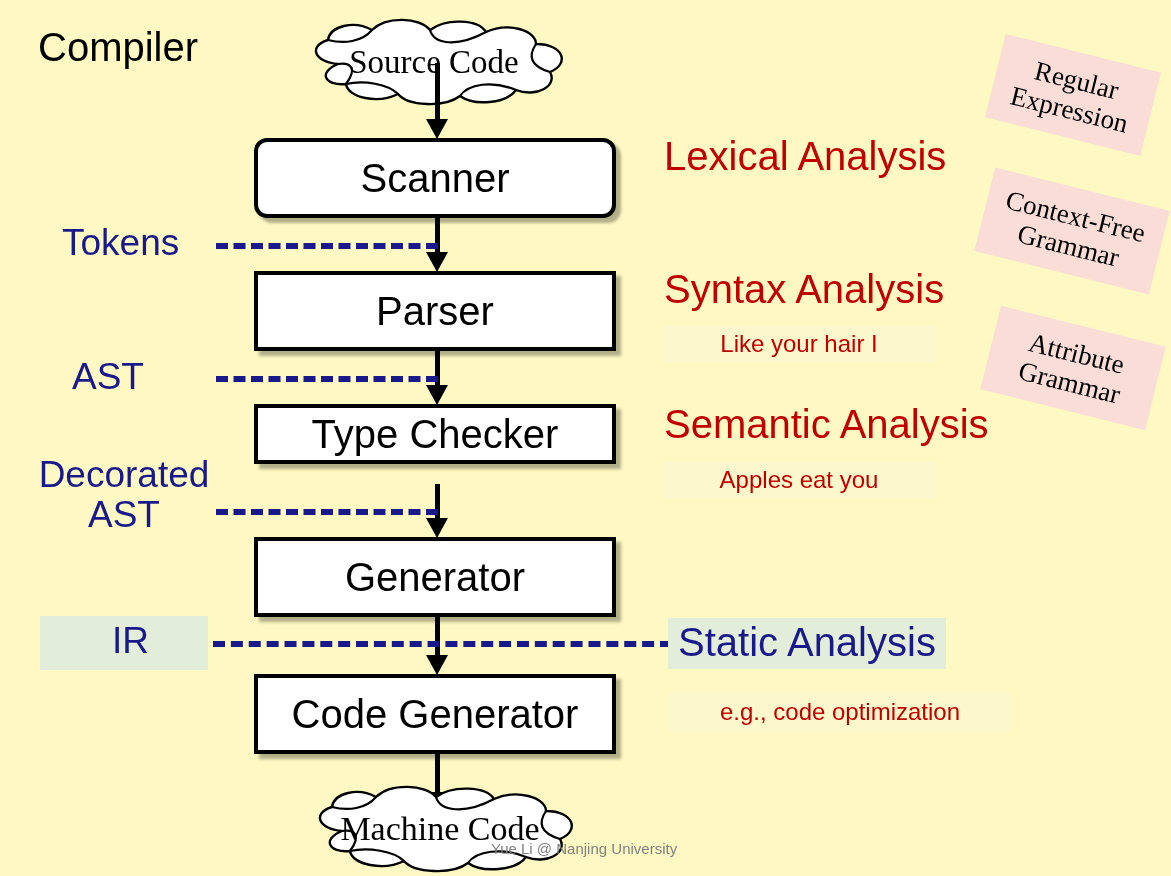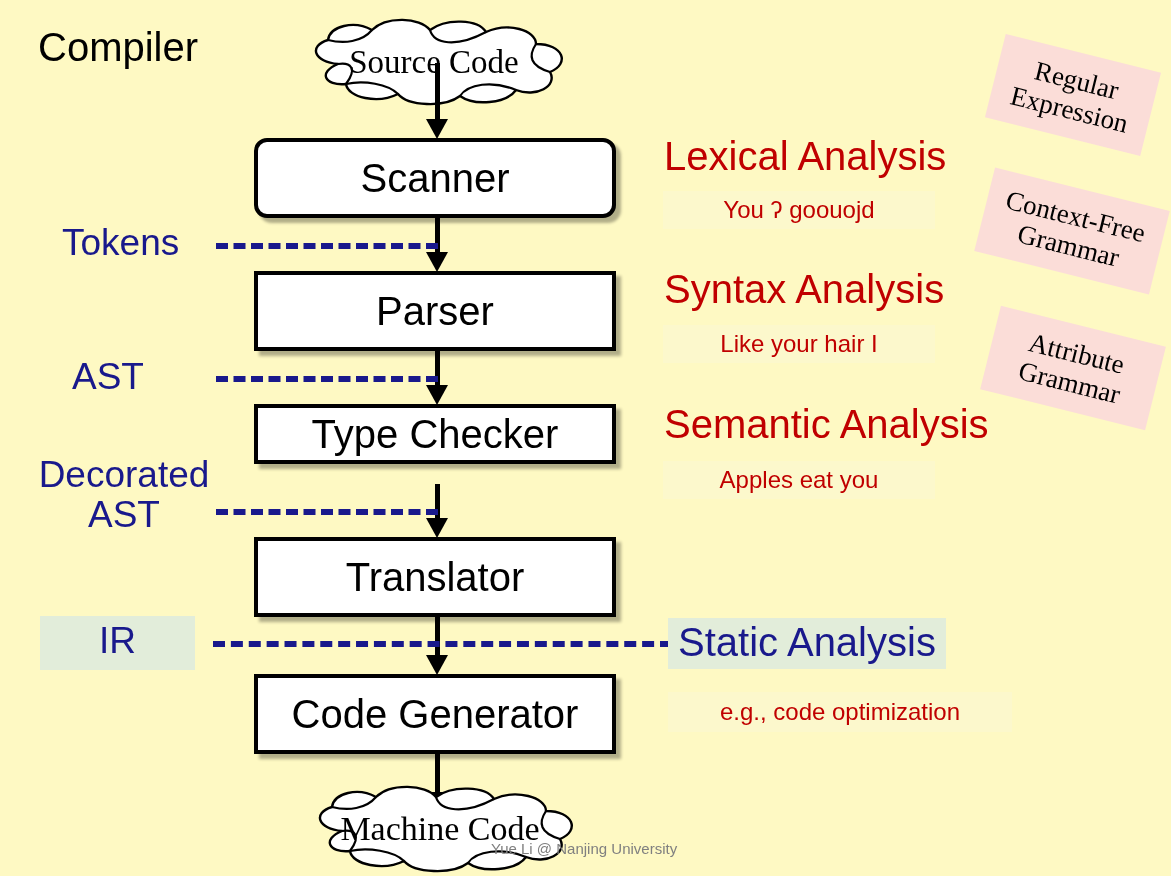--- a/index.html
+++ b/index.html
@@ -236,29 +236,29 @@
 
   <div class="arrow" style="left:437px; top:484px;">
     <div class="shaft" style="height:34px;"></div>
     <div class="head" style="top:34px;"></div>
   </div>
 
   <div class="lbl-left two-line" style="left:10px; top:455px; width:228px;">Decorated AST</div>
   <div class="dashline" style="left:216px; top:509px; width:222px;"></div>
 
   <div class="pbox" style="left:254px; top:537px; width:362px; height:80px;">
-    <span>Translator</span>
+    <span>Generator</span>
   </div>
 
   <div class="arrow" style="left:437px; top:617px;">
     <div class="shaft" style="height:38px;"></div>
     <div class="head" style="top:38px;"></div>
   </div>
 
-  <div class="lbl-left centered hl-green" style="left:40px; top:616px; width:155px; padding:4px 0 8px 0;">IR</div>
+  <div class="lbl-left centered hl-green" style="left:40px; top:616px; width:155px; padding:4px 0 8px 13px;">IR</div>
   <div class="dashline" style="left:213px; top:641px; width:459px;"></div>
 
   <div class="pbox" style="left:254px; top:674px; width:362px; height:80px;">
     <span>Code Generator</span>
   </div>
 
   <div class="arrow" style="left:437px; top:754px;">
     <div class="shaft" style="height:38px;"></div>
     <div class="head" style="top:38px;"></div>
   </div>
@@ -281,21 +281,20 @@
       <path d="M156 12 C 160 26, 184 30, 214 14" fill="none" stroke="#000000" stroke-width="2.2"></path>
       <path d="M266 26 C 258 38, 260 48, 280 54" fill="none" stroke="#000000" stroke-width="2.2"></path>
       <path d="M70 66 C 88 62, 114 66, 124 76" fill="none" stroke="#000000" stroke-width="2.2"></path>
       <path d="M188 78 C 196 66, 222 62, 246 72" fill="none" stroke="#000000" stroke-width="2.2"></path>
       <path d="M62 46 C 74 44, 82 50, 70 66" fill="none" stroke="#000000" stroke-width="2.2"></path>
     </svg>
     <div class="cloud-label" style="font-size:34px;">Machine Code</div>
   </div>
 
   <div class="phase-head" style="left:664px; top:134px;">Lexical Analysis</div>
-  <div class="chip-yellow" style="left:663px; top:191px; width:272px; height:38px;">You ʔ goouojd</div>
 
   <div class="phase-head" style="left:664px; top:267px;">Syntax Analysis</div>
   <div class="chip-yellow" style="left:663px; top:325px; width:272px; height:38px;">Like your hair I</div>
 
   <div class="phase-head" style="left:664px; top:402px;">Semantic Analysis</div>
   <div class="chip-yellow" style="left:663px; top:461px; width:272px; height:38px;">Apples eat you</div>
 
   <div class="phase-head blue" style="left:668px; top:618px;">Static Analysis</div>
   <div class="chip-yellow" style="left:668px; top:692px; width:344px; height:40px;">e.g., code optimization</div>
 

